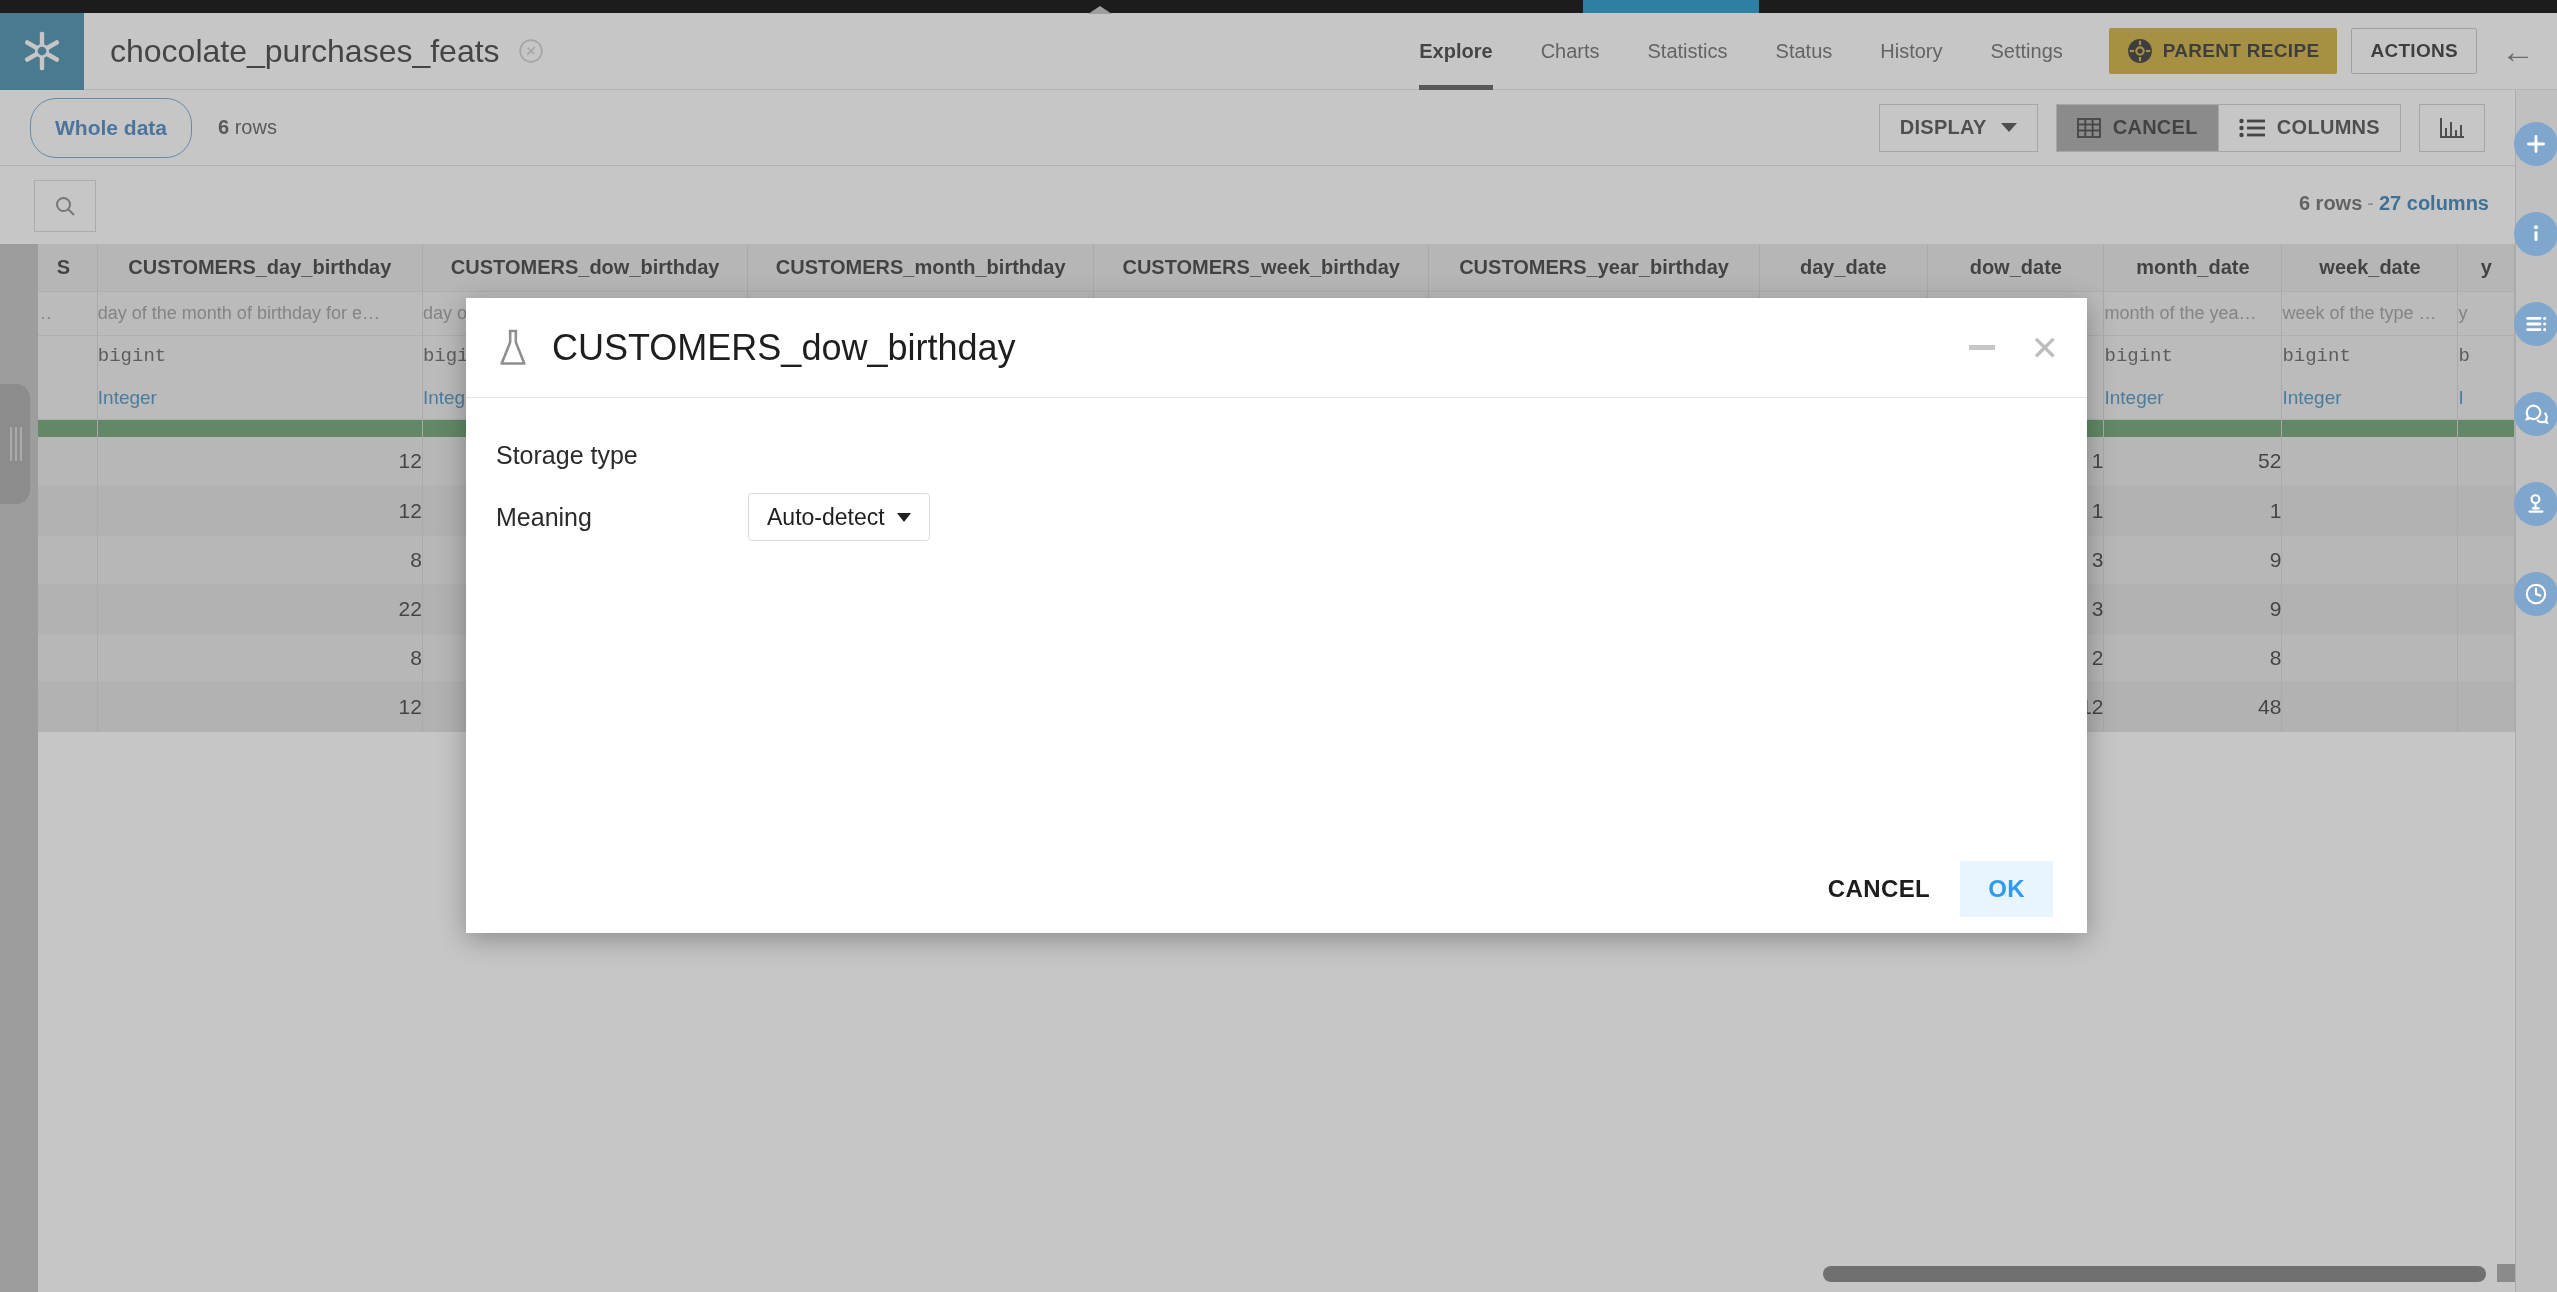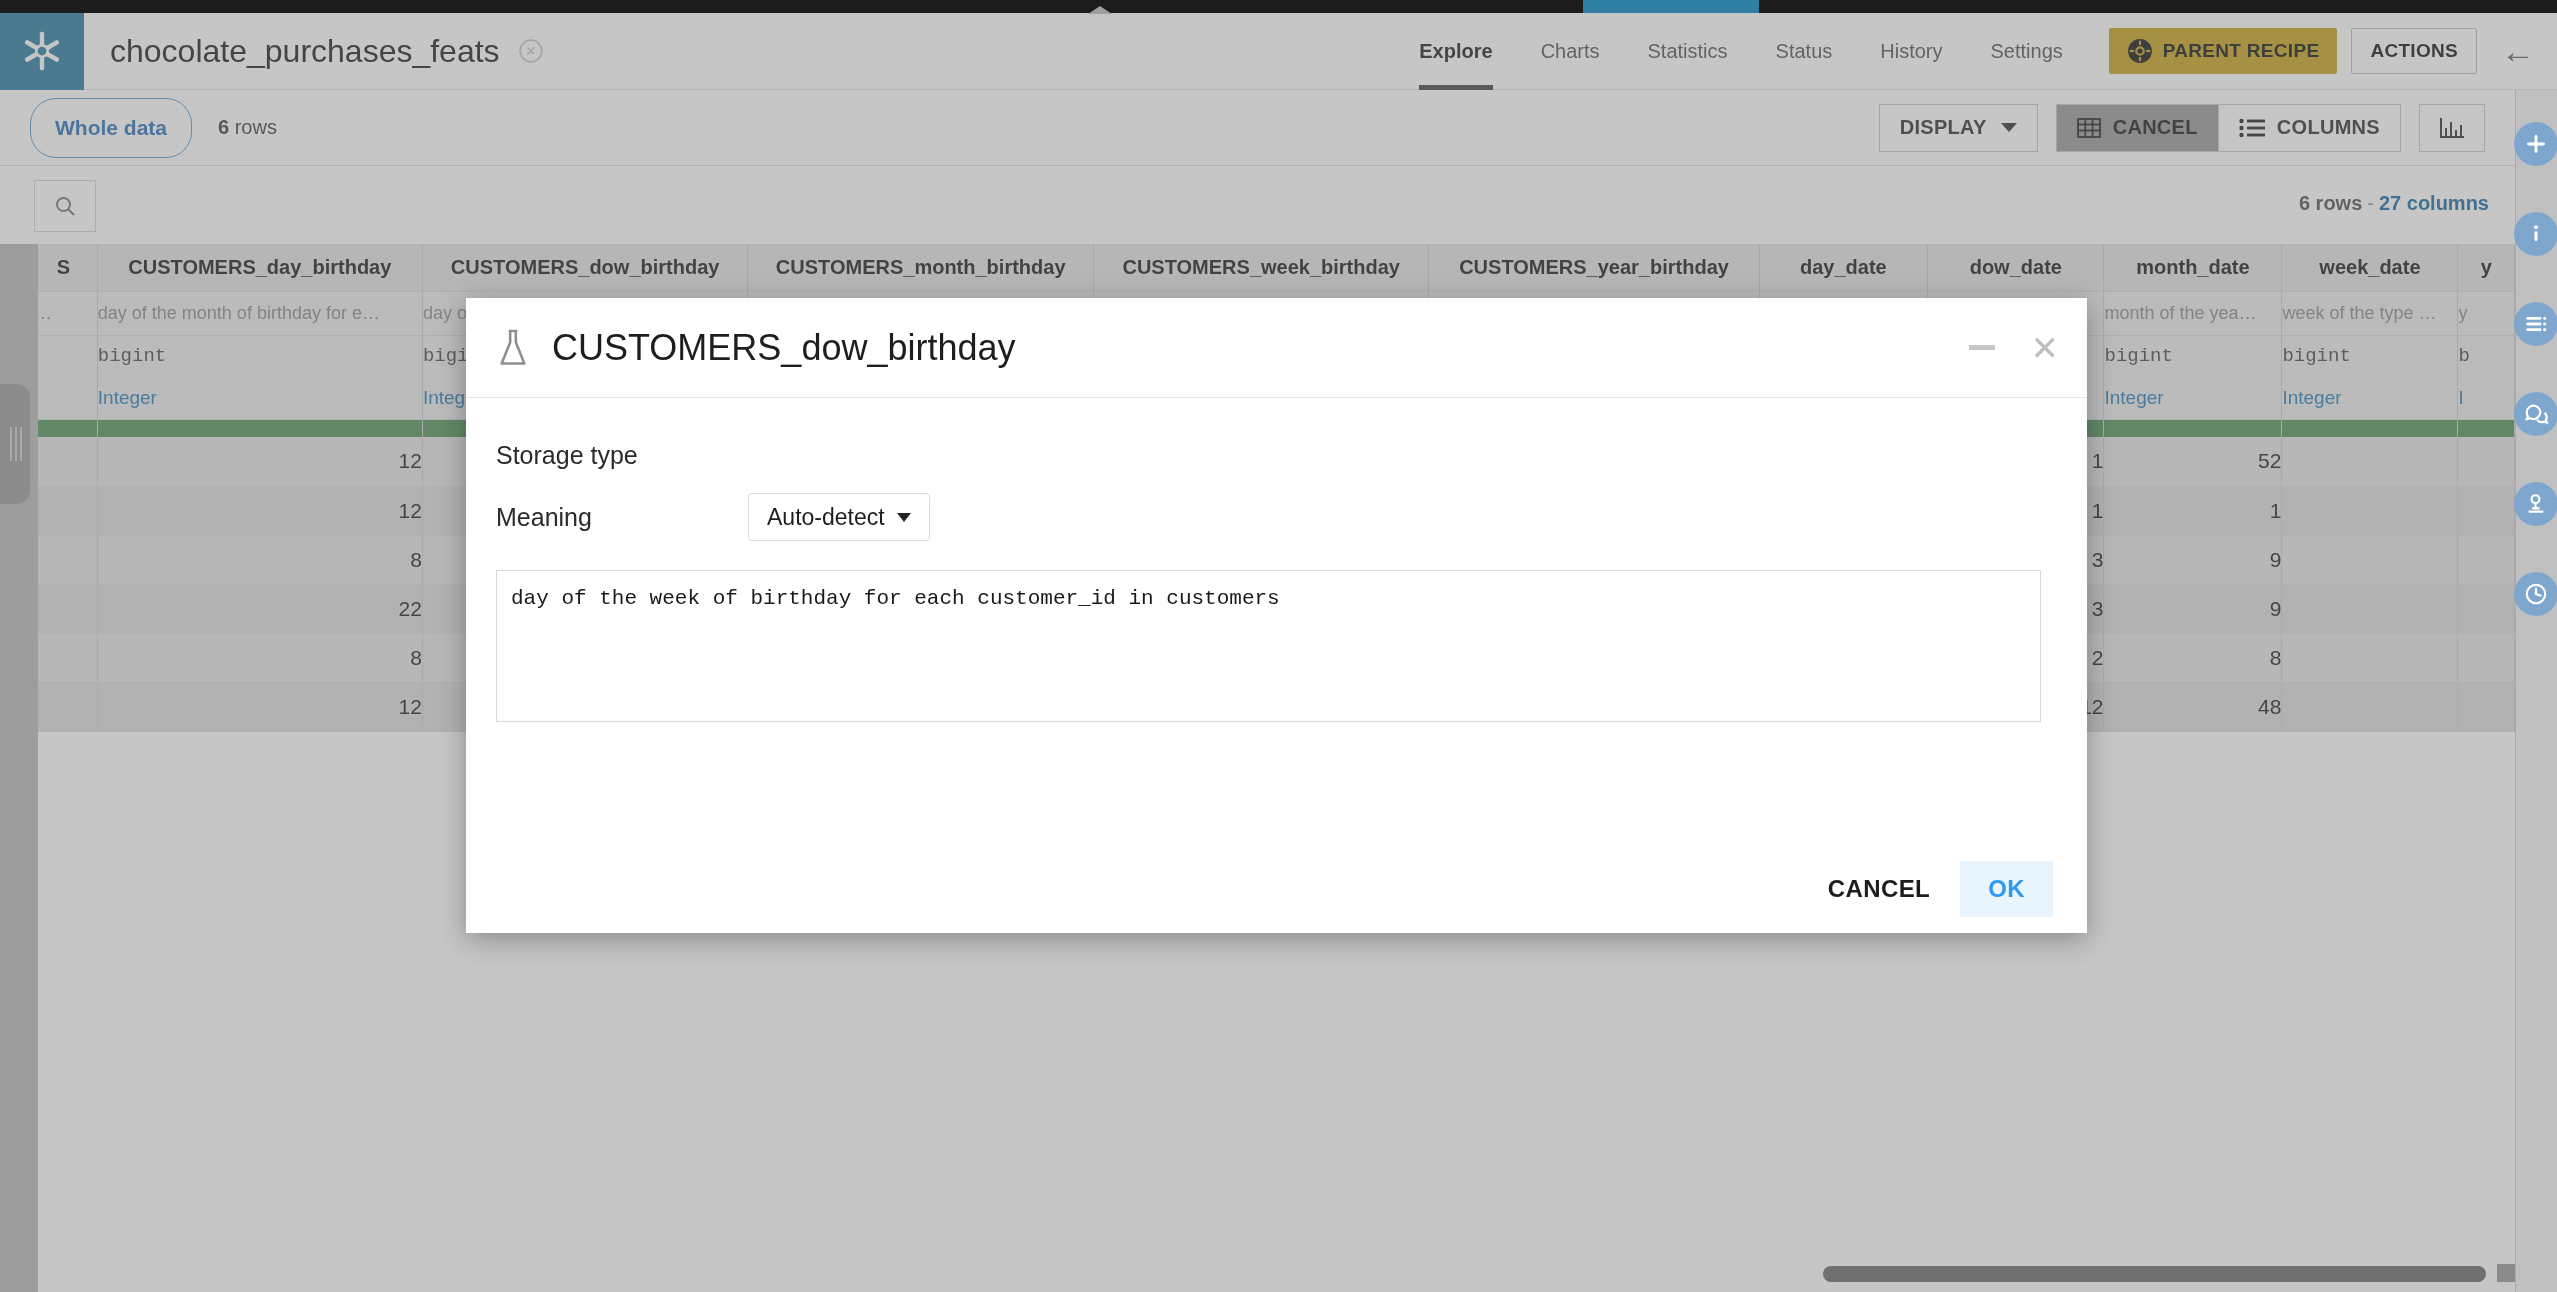--- a/index.html
+++ b/index.html
@@ -700,21 +700,20 @@
 
       <div class="frow">
         <div class="flabel">Meaning</div>
         <div class="fmeaning">
           <span>Auto-detect</span>
           <span class="tri"></span>
         </div>
       </div>
 
 
-      <textarea class="desc-area" placeholder="Describe this column" style="">day of the week of birthday for each customer_id in customers</textarea>
     </div>
 
     <div class="modal-foot">
       <button class="btn-cancel">CANCEL</button>
       <button class="btn-ok">OK</button>
     </div>
   </div>
 
   <div class="browser-strip">
     <div class="tabhint"></div>

